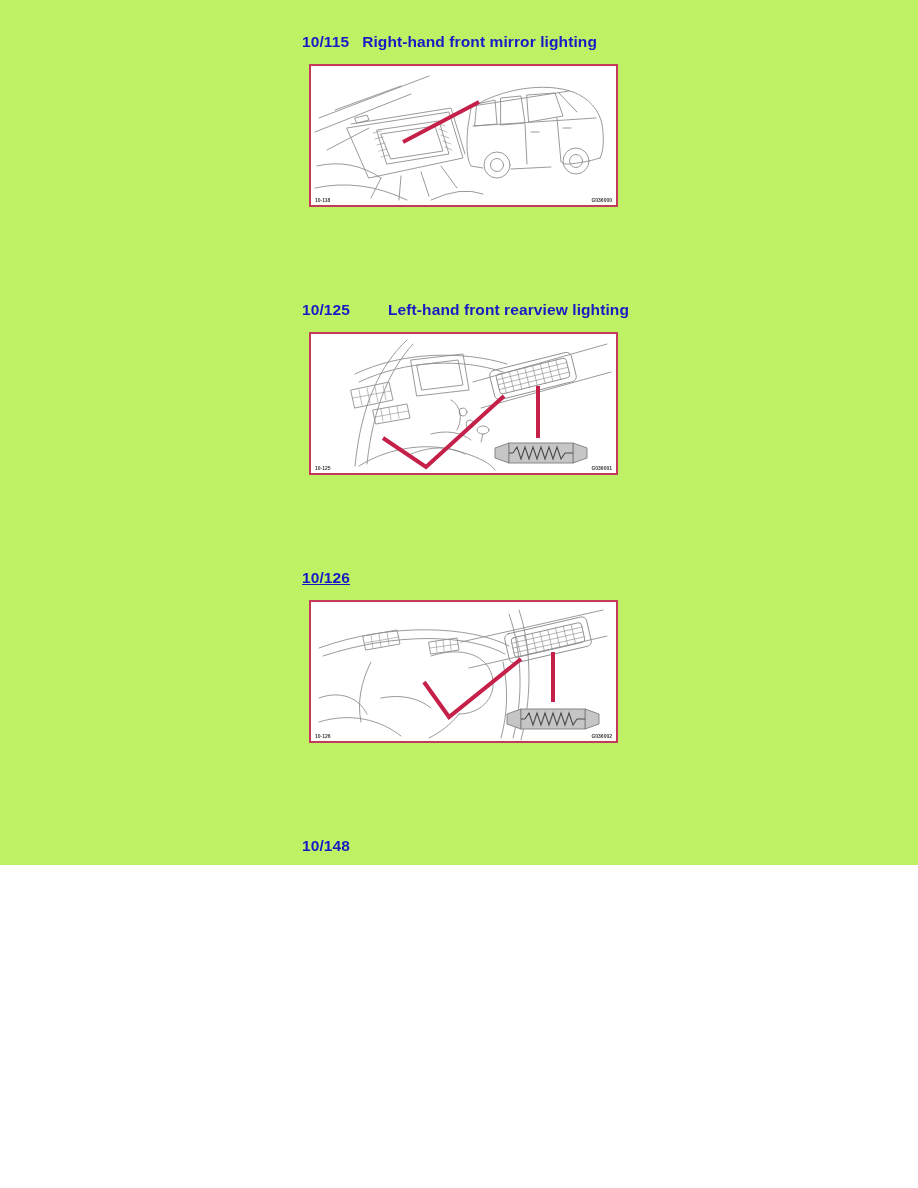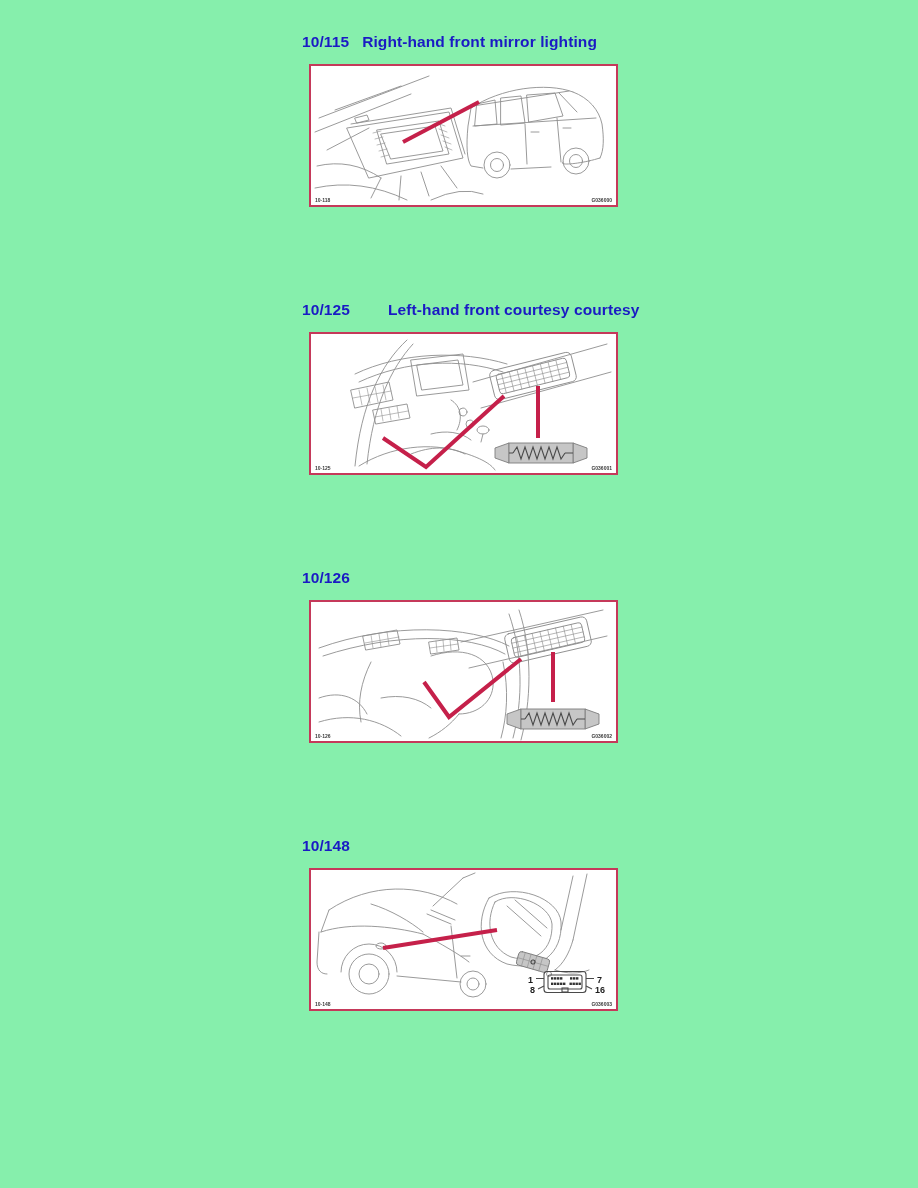--- a/index.html
+++ b/index.html
@@ -1,17 +1,17 @@
 <!DOCTYPE html>
 <html><head>
 <meta charset="utf-8">
 <style>
   html,body{margin:0;padding:0;background:#ffffff;}
   .page{
-    position:relative;width:918px;height:1188px;background:#86efac;overflow:hidden;
+    position:relative;width:918px;height:865px;background:#bef264;overflow:hidden;
     font-family:"Liberation Sans","DejaVu Sans",sans-serif;
   }
   .section{position:absolute;left:0;top:0;width:918px;}
   .heading{
     position:absolute;left:302px;display:flex;gap:13px;align-items:baseline;
     color:#1a1ac4;font-size:15.5px;font-weight:bold;white-space:nowrap;
     letter-spacing:0.1px;
   }
   .figure-box{
     position:absolute;left:309px;width:305px;height:139px;
@@ -93,21 +93,21 @@
         <line class="red" x1="92" y1="76" x2="168" y2="36"></line>
       </svg>
       <span class="fig-label">10-118</span>
       <span class="fig-code">G036000</span>
     </div>
   </div>
 
   <div class="section">
     <div class="heading" style="top:301px;gap:38px;">
       <span>10/125</span>
-      <span>Left-hand front courtesy courtesy</span>
+      <span>Left-hand front rearview lighting</span>
     </div>
     <div class="figure-box" style="top:332px;">
       <svg width="305" height="139" viewBox="0 0 305 139">
 
         <g class="art">
           <path d="M96,6 C70,30 50,70 44,132"></path>
           <path d="M102,10 C80,34 62,72 56,130"></path>
           <path d="M44,40 C90,18 150,16 196,30"></path>
           <path d="M48,48 C95,26 150,24 192,38"></path>
           <path d="M100,26 L152,20 L158,56 L106,62 Z"></path>
@@ -145,21 +145,21 @@
         </g>
         <polyline class="red" points="72,104 115,133 193,62"></polyline>
         <line class="red" x1="227" y1="52" x2="227" y2="104"></line>
       </svg>
       <span class="fig-label">10-125</span>
       <span class="fig-code">G036001</span>
     </div>
   </div>
 
   <div class="section">
-    <div class="heading" style="top:569px;">
+    <div class="heading" style="top:569px;text-decoration:underline;">
       <span>10/126</span>
     </div>
     <div class="figure-box" style="top:600px;">
       <svg width="305" height="139" viewBox="0 0 305 139">
 
         <g class="art">
           <path d="M208,8 C222,50 220,100 210,138"></path>
           <path d="M198,12 C212,52 212,98 202,136"></path>
           <path d="M8,46 C80,20 160,24 198,44"></path>
           <path d="M12,54 C85,30 158,32 194,52"></path>

